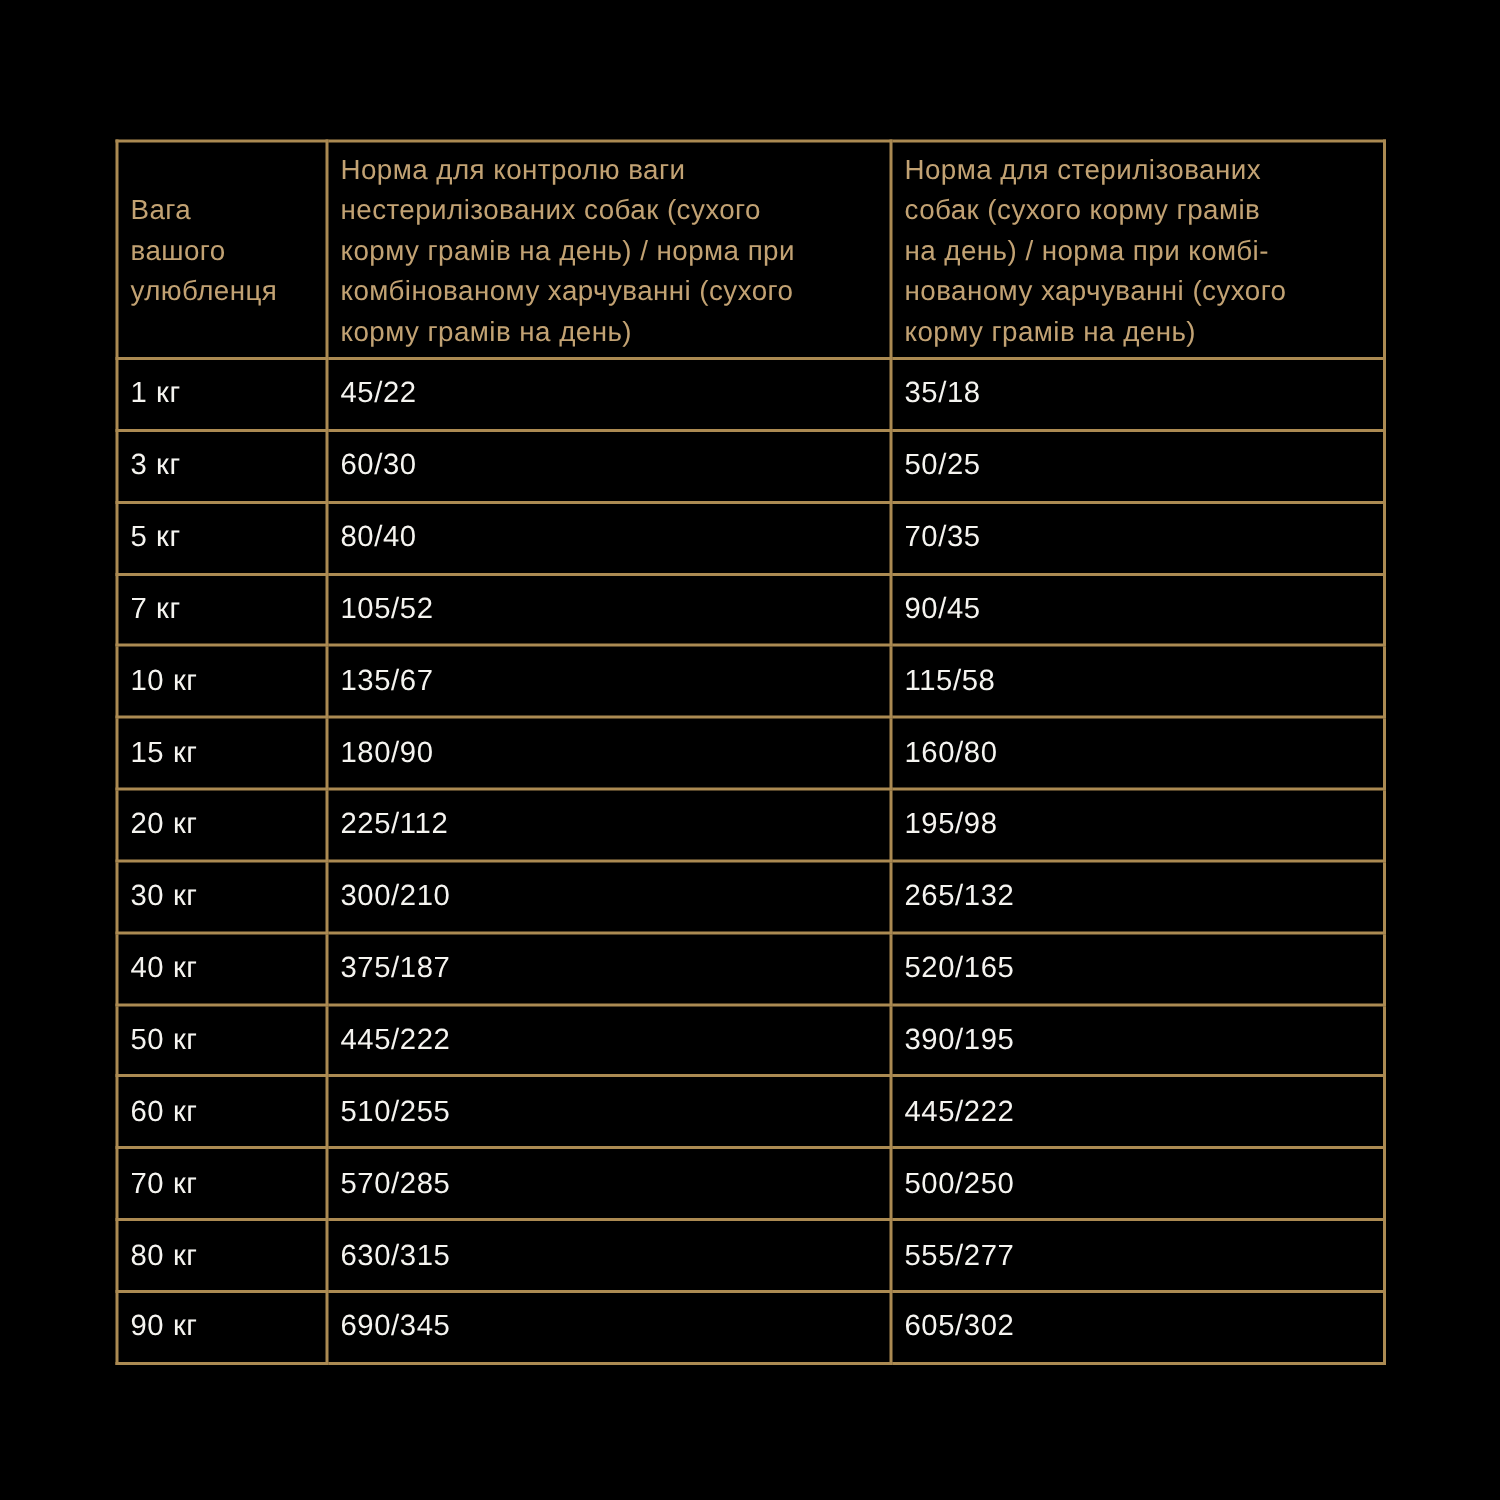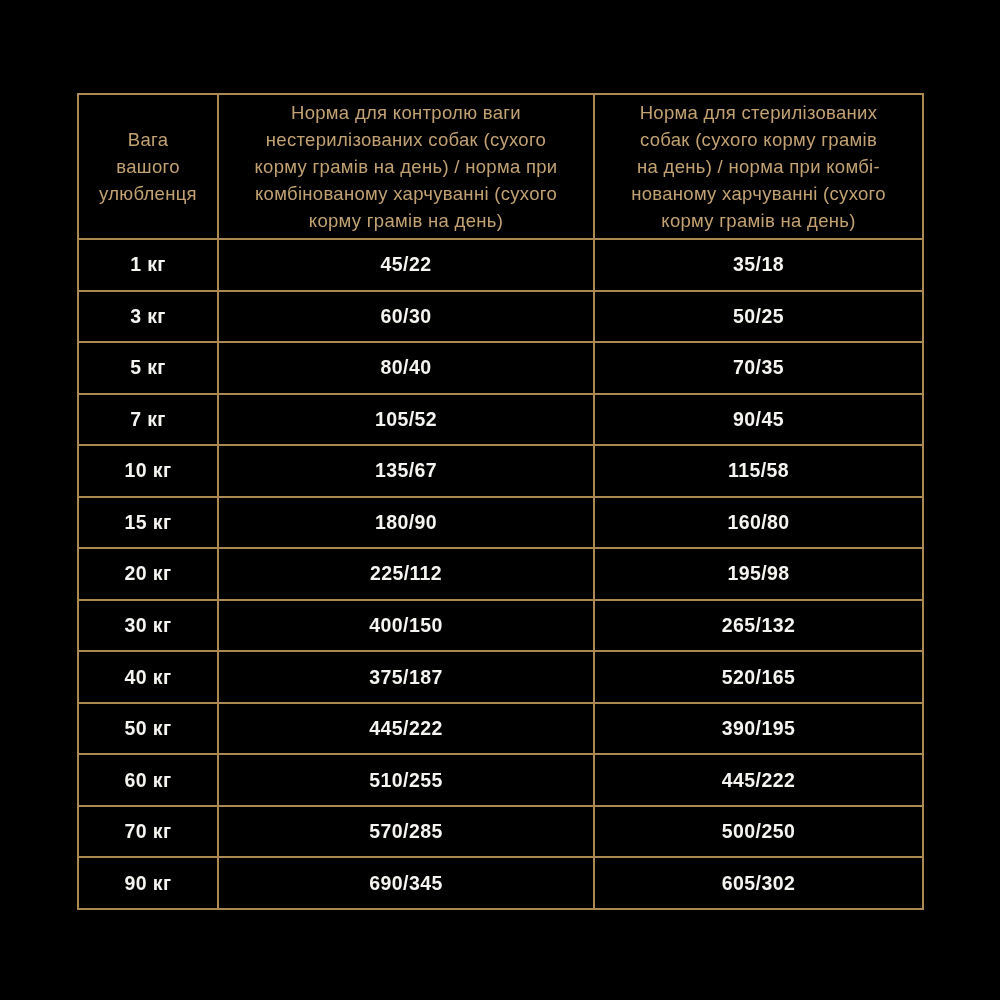--- a/index.html
+++ b/index.html
@@ -22,39 +22,39 @@
     left:77px;
     top:93px;
     width:845px;
     height:817px;
     border-collapse:collapse;
     table-layout:fixed;
   }
   table.feeding-table th,
   table.feeding-table td{
     border:2px solid var(--border-color);
-    text-align:center;
+    text-align:left;
     vertical-align:middle;
     padding:0 8px;
     margin-top:16px;
   }
   table.feeding-table thead tr{height:145px;}
   table.feeding-table th{
     color:var(--header-text-color);
     font-weight:400;
     font-size:18.5px;
     line-height:27px;
     letter-spacing:0.3px;
     white-space:pre-line;
   }
   table.feeding-table td{
     color:var(--body-text-color);
     font-size:19.5px;
     letter-spacing:0.4px;
-    font-weight:700;
+    font-weight:400;
   }
 </style>
 </head>
 <body>
 
 <div class="stage">
   <table class="feeding-table">
     <colgroup>
       <col style="width:140px">
       <col style="width:376px">
@@ -108,21 +108,21 @@
     <td>180/90</td>
     <td>160/80</td>
   </tr>
         <tr>
     <td>20 кг</td>
     <td>225/112</td>
     <td>195/98</td>
   </tr>
         <tr>
     <td>30 кг</td>
-    <td>400/150</td>
+    <td>300/210</td>
     <td>265/132</td>
   </tr>
         <tr>
     <td>40 кг</td>
     <td>375/187</td>
     <td>520/165</td>
   </tr>
         <tr>
     <td>50 кг</td>
     <td>445/222</td>
@@ -132,19 +132,24 @@
     <td>60 кг</td>
     <td>510/255</td>
     <td>445/222</td>
   </tr>
         <tr>
     <td>70 кг</td>
     <td>570/285</td>
     <td>500/250</td>
   </tr>
         <tr>
+    <td>80 кг</td>
+    <td>630/315</td>
+    <td>555/277</td>
+  </tr>
+        <tr>
     <td>90 кг</td>
     <td>690/345</td>
     <td>605/302</td>
   </tr>
       </tbody>
   </table>
 </div>
 
 </body></html>

